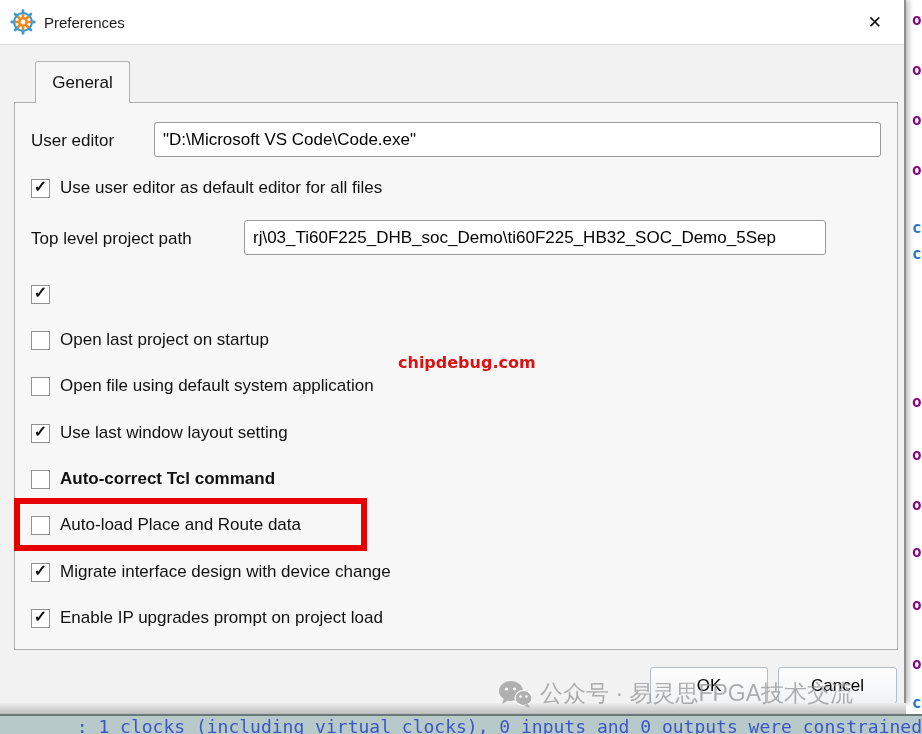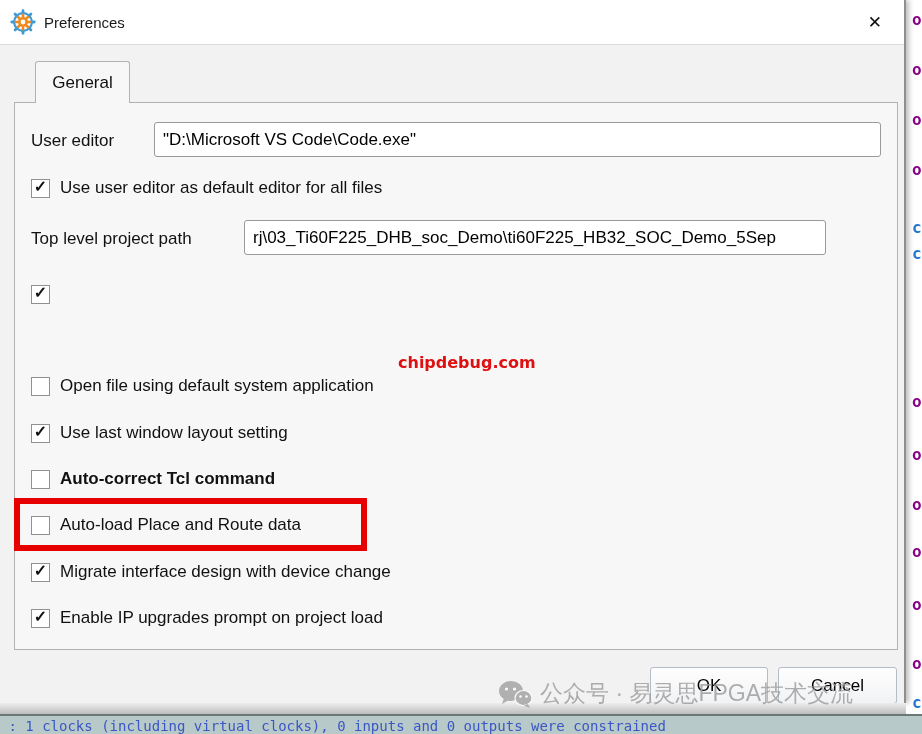--- a/index.html
+++ b/index.html
@@ -5,22 +5,22 @@
   * { margin:0; padding:0; box-sizing:border-box; }
   html,body { width:922px; height:734px; overflow:hidden; background:#ffffff;
               font-family:"Liberation Sans", sans-serif; }
 
   
   .bg-console { position:absolute; inset:0; background:#ffffff; }
   .frag { position:absolute; left:912px; font-family:"DejaVu Sans Mono", monospace;
           font-size:16px; font-weight:bold; white-space:pre; }
   .console-line { position:absolute; left:0; top:714px; width:922px; height:20px;
                   background:#b7c9c9; border-top:2px solid #6a7878;
-                  font-family:"DejaVu Sans Mono", monospace; font-size:14px;
-                  color:#3b57c4; white-space:pre; overflow:hidden; line-height:21px; }
+                  font-family:"DejaVu Sans Mono", monospace; font-size:18px;
+                  color:#3b57c4; white-space:pre; overflow:hidden; line-height:21px;text-align:right; }
 
   
   .dialog { position:absolute; left:0; top:0; width:906px; height:703px;
             background:#f2f2f2; border-right:2px solid #8f8f8f;
             box-shadow:3px 0 5px rgba(0,0,0,.25); z-index:10; }
   .dialog-bottom-edge { position:absolute; left:0; top:703px; width:906px; height:11px;
             background:linear-gradient(#ededed,#bdbdbd); z-index:11; }
 
   .titlebar { position:absolute; left:0; top:0; width:100%; height:45px;
               background:#ffffff; border-bottom:1px solid #dcdcdc;
@@ -156,20 +156,26 @@
 
     <span class="flabel lab-path">Top level project path</span>
     <div class="tinput inp-path" style="line-height:33px;">rj\03_Ti60F225_DHB_soc_Demo\ti60F225_HB32_SOC_Demo_5Sep</div>
 
     <div class="cbrow c1">
       <span class="cb on">
           <span class="mark">✓</span>
         </span>
     </div>
 
+    <div class="cbrow c2">
+      <span class="cb">
+          <span class="mark"></span>
+        </span>
+      <span class="cblabel">Open last project on startup</span>
+    </div>
 
     <div class="cbrow c3">
       <span class="cb">
           <span class="mark"></span>
         </span>
       <span class="cblabel">Open file using default system application</span>
     </div>
 
     <div class="cbrow c4">
       <span class="cb on">

